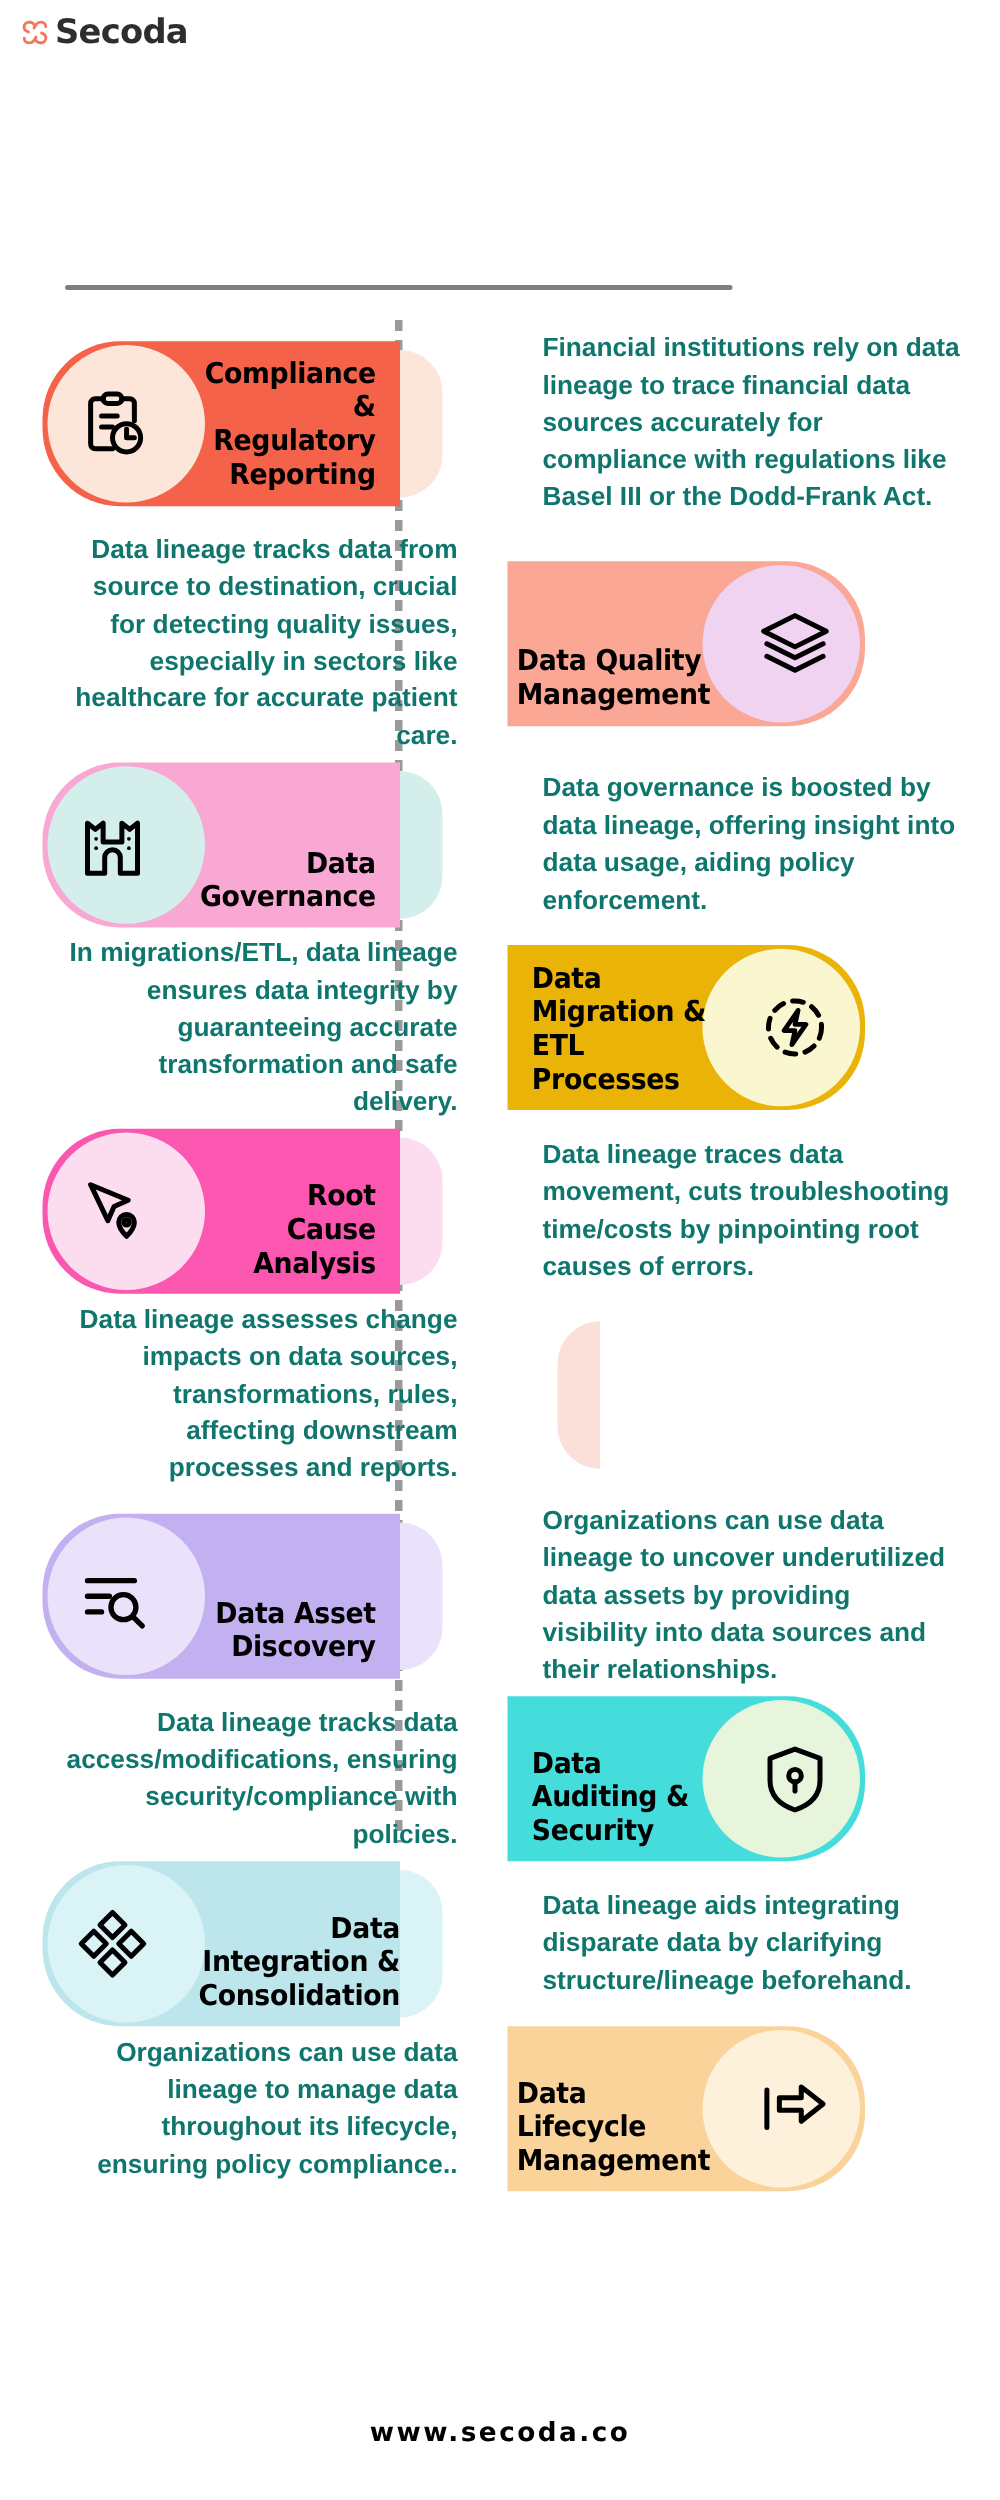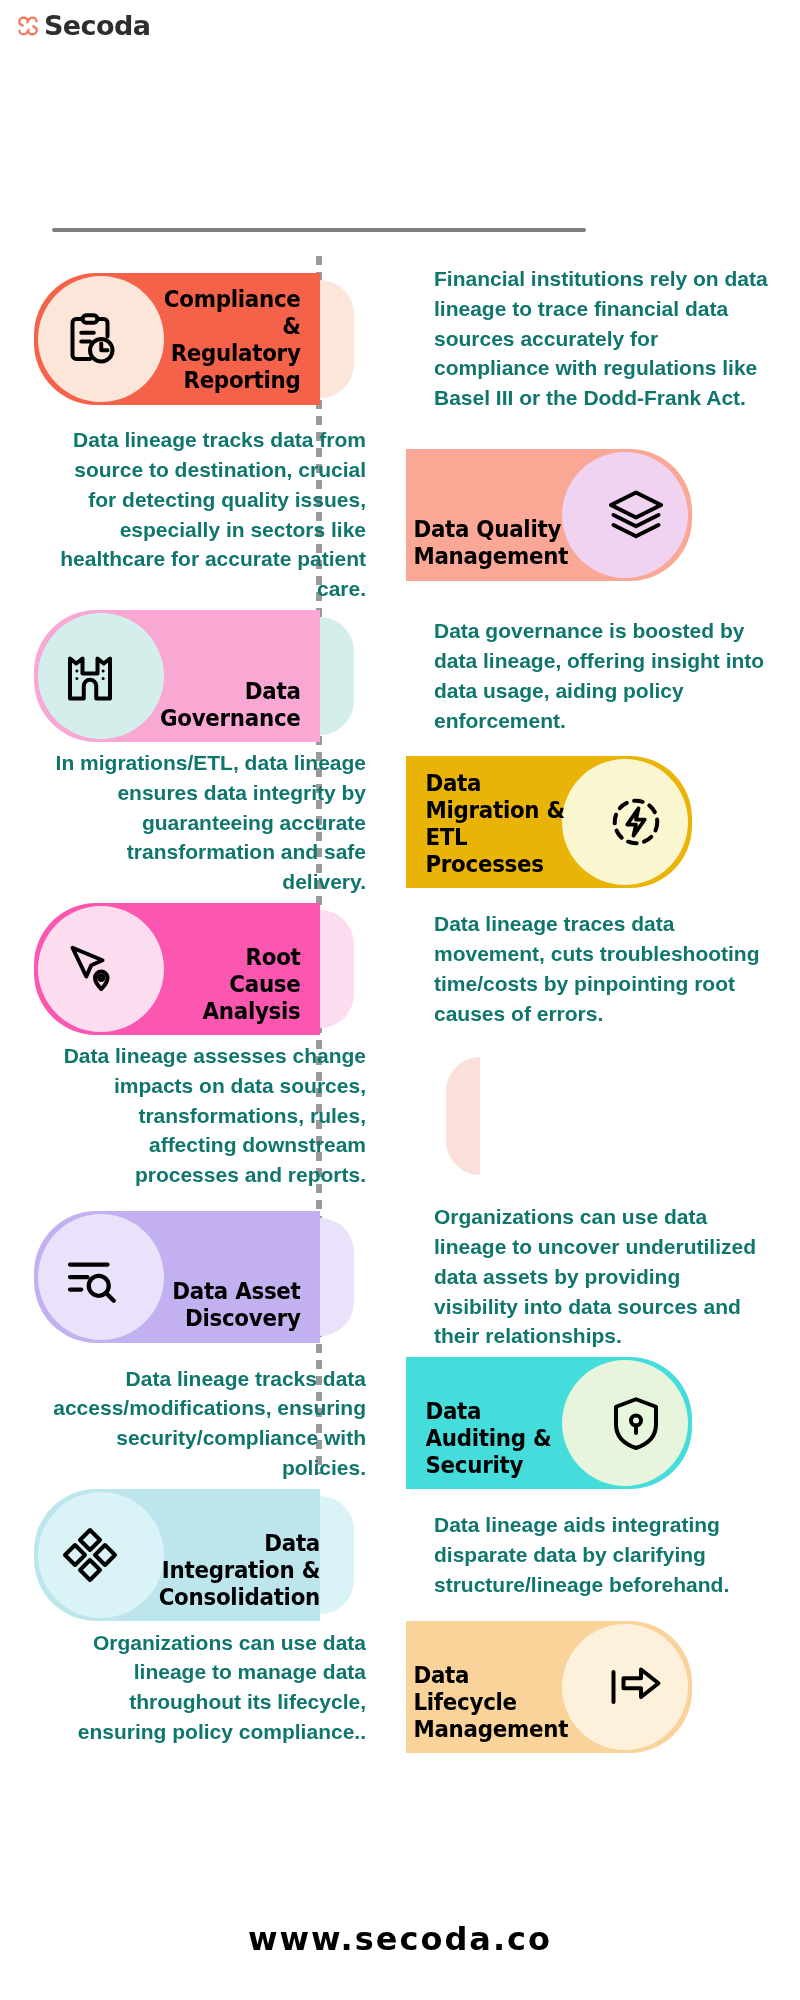--- a/index.html
+++ b/index.html
@@ -199,21 +199,21 @@
   .tail.on-left  { right: 320px; border-radius: 60px 0 0 60px; }
 
   
   .footer {
     position: absolute;
     left: 0;
     bottom: 42px;
     width: 800px;
     text-align: center;
     font-family: "DejaVu Sans", sans-serif;
-    font-size: 32px;
+    font-size: 21px;
     font-weight: 700;
     letter-spacing: 2px;
     color: #000;
   }
 </style>
 </head>
 <body>
 
 <div class="page">
 

